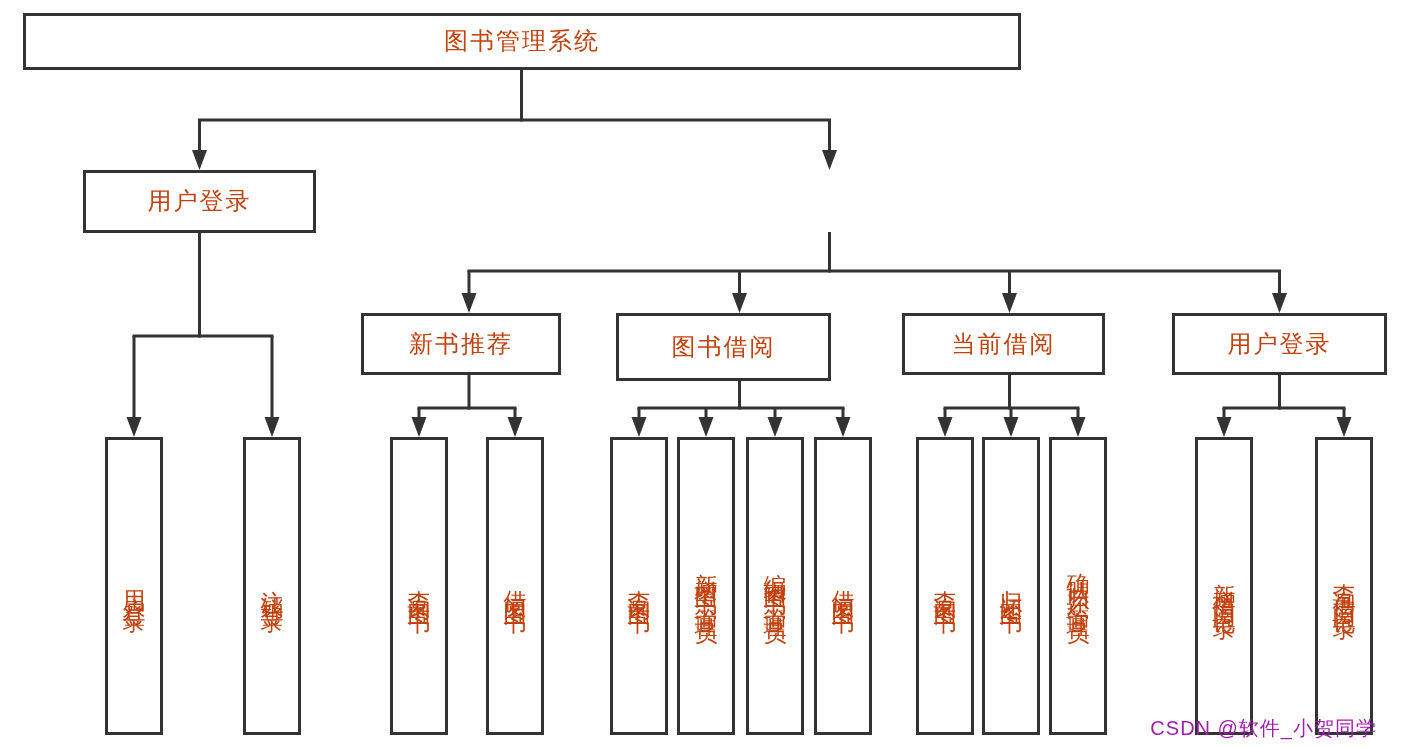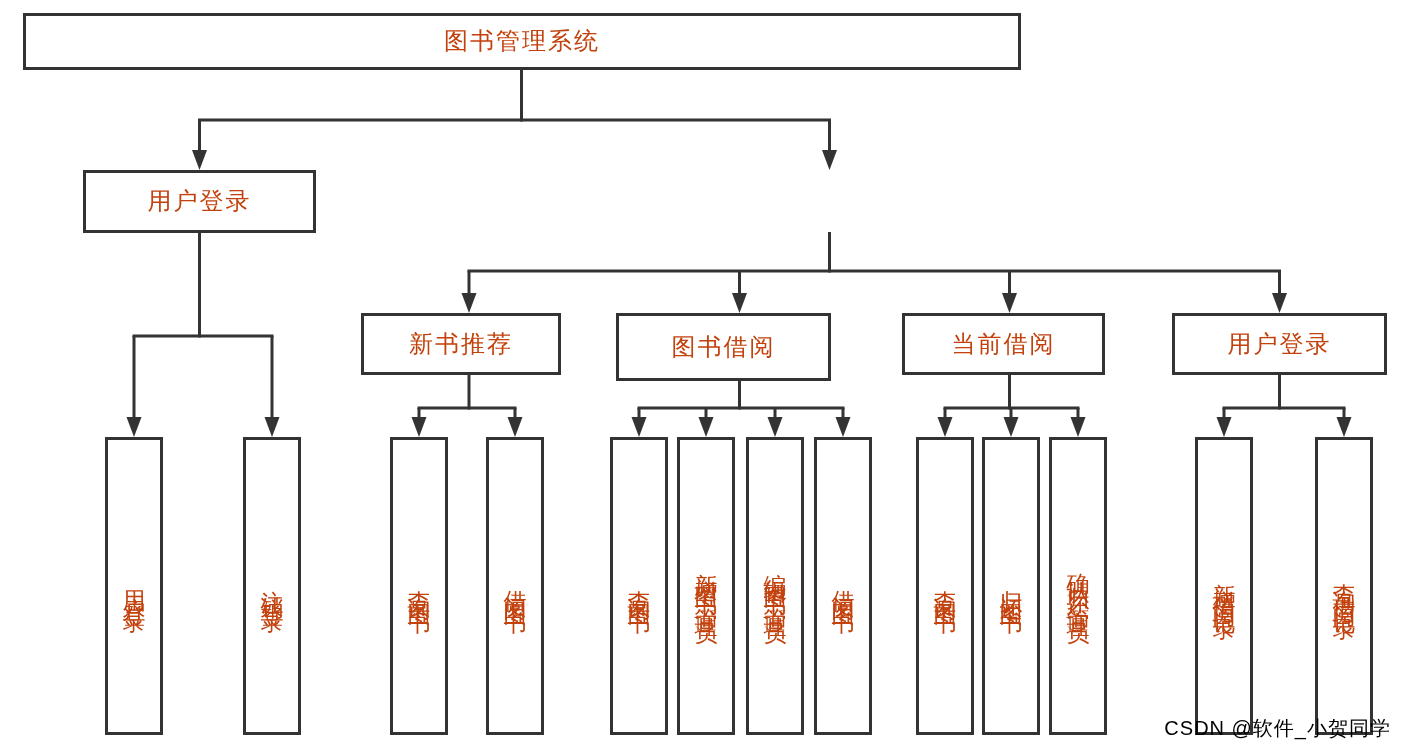--- a/index.html
+++ b/index.html
@@ -45,24 +45,24 @@
     text-orientation: mixed;
     font-size: 23px;
     letter-spacing: 7px;
     line-height: 1;
     top: 437px;
     height: 298px;
     width: 58px;
   }
   .watermark {
     position: absolute;
-    right: 14px;
+    right: 28px;
     bottom: 5px;
     font-size: 20px;
-    color: #000000;
+    color: #a21caf;
     letter-spacing: 1px;
     z-index: 5;
     white-space: nowrap;
   }
   
   #n-root          { left: 23px;   top: 13px;  width: 998px; height: 57px; }
   #n-user-login    { left: 83px;   top: 170px; width: 233px; height: 63px; }
   #n-book-mgmt     { left: 712px;  top: 170px; width: 235px; height: 63px; }
   #n-new-books     { left: 361px;  top: 313px; width: 200px; height: 62px; }
   #n-book-borrow   { left: 616px;  top: 313px; width: 215px; height: 68px; }

